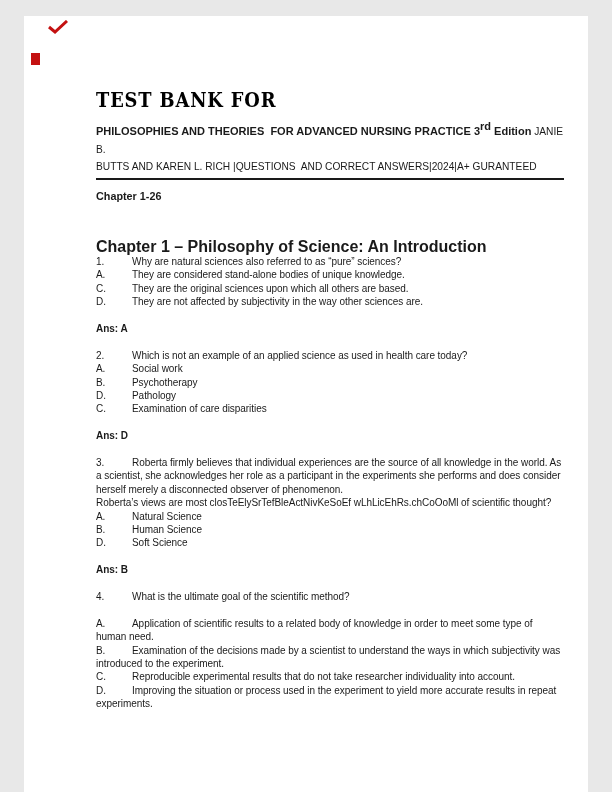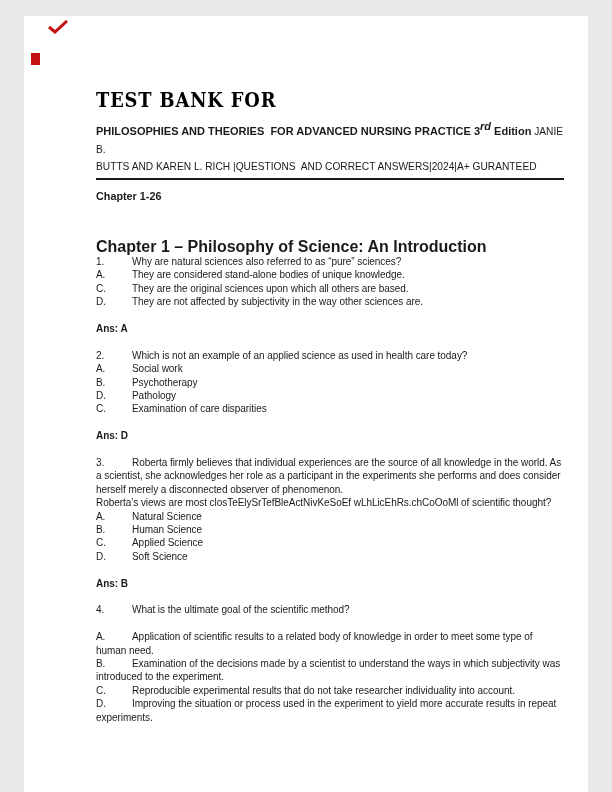--- a/index.html
+++ b/index.html
@@ -28,21 +28,21 @@
     transform-origin:left center;
     white-space:nowrap;
   }
   .subtitle{
     margin:0 0 2px 0;
     font-size:10.6px;
     line-height:17.5px;
   }
   .subtitle span{ white-space:pre-wrap; }
   .subtitle .bold{ font-weight:700; font-size:11px; }
-  .subtitle sup{ font-size:7.5px; line-height:0;font-style:italic; }
+  .subtitle sup{ font-size:7.5px; line-height:0; }
   .subtitle .regular{ font-weight:400; font-size:10.2px; }
   .rule{
     border:none;
     border-top:2px solid #1a1a1a;
     margin:0 0 10px 0;
   }
   .chapter-range{
     margin:0 0 36px 0;
     font-weight:700;
     font-size:10.8px;
@@ -98,21 +98,20 @@
       <p><span class="lbl">D.</span><span>Pathology</span></p>
       <p><span class="lbl">C.</span><span>Examination of care disparities</span></p>
       <p class="ans">Ans: D</p>
     </div>
 
     <div class="q">
       <p><span class="lbl">3.</span><span>Roberta firmly believes that individual experiences are the source of all knowledge in the world. As a scientist, she acknowledges her role as a participant in the experiments she performs and does consider herself merely a disconnected observer of phenomenon.</span></p>
       <p><span>Roberta’s views are most closTeElySrTefBleActNivKeSoEf wLhLicEhRs.chCoOoMl of scientific thought?</span></p>
       <p><span class="lbl">A.</span><span>Natural Science</span></p>
       <p><span class="lbl">B.</span><span>Human Science</span></p>
-      <p><span class="lbl">C.</span><span>Applied Science</span></p>
       <p><span class="lbl">D.</span><span>Soft Science</span></p>
       <p class="ans">Ans: B</p>
     </div>
 
     <div class="q">
       <p><span class="lbl">4.</span><span>What is the ultimate goal of the scientific method?</span></p>
       <p class="gap-before"><span class="lbl">A.</span><span>Application of scientific results to a related body of knowledge in order to meet some type of human need.</span></p>
       <p><span class="lbl">B.</span><span>Examination of the decisions made by a scientist to understand the ways in which subjectivity was introduced to the experiment.</span></p>
       <p><span class="lbl">C.</span><span>Reproducible experimental results that do not take researcher individuality into account.</span></p>
       <p><span class="lbl">D.</span><span>Improving the situation or process used in the experiment to yield more accurate results in repeat experiments.</span></p>

